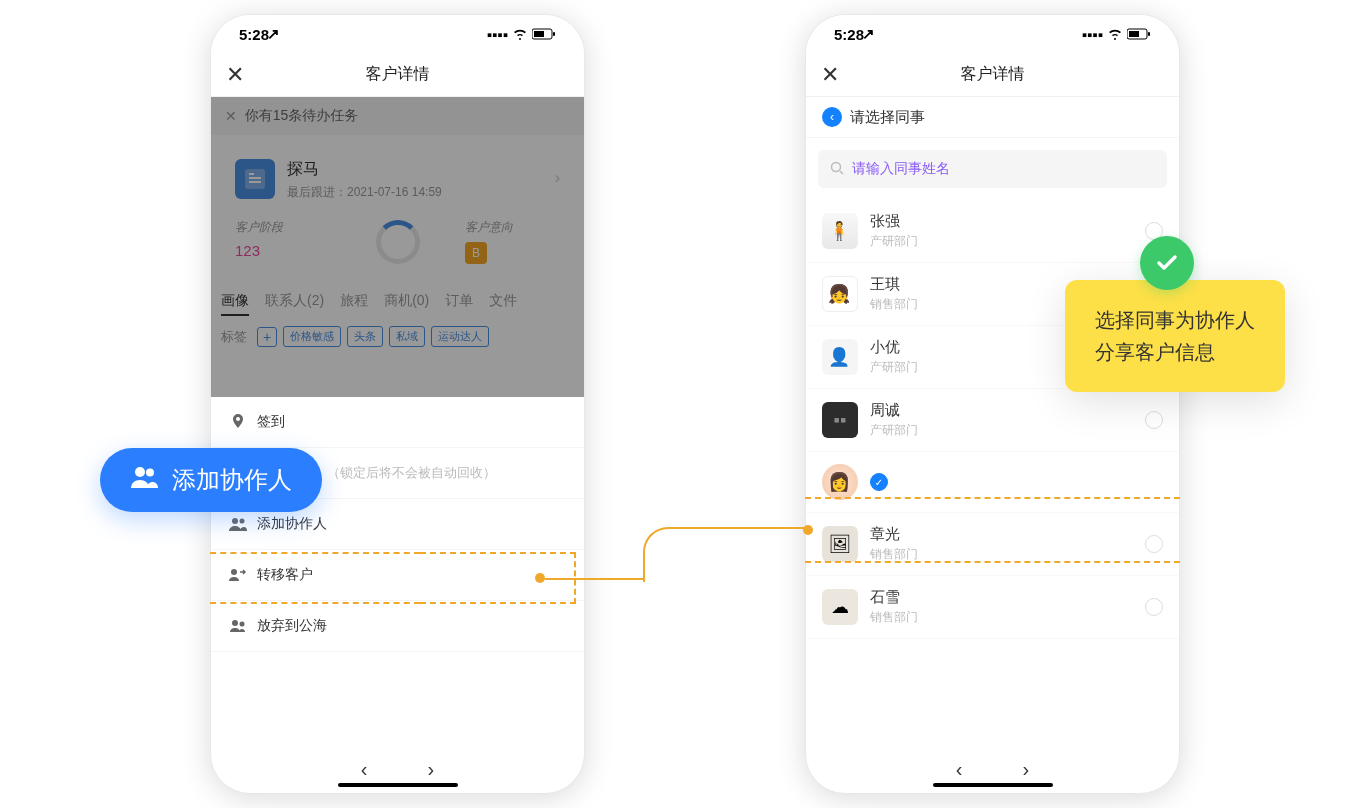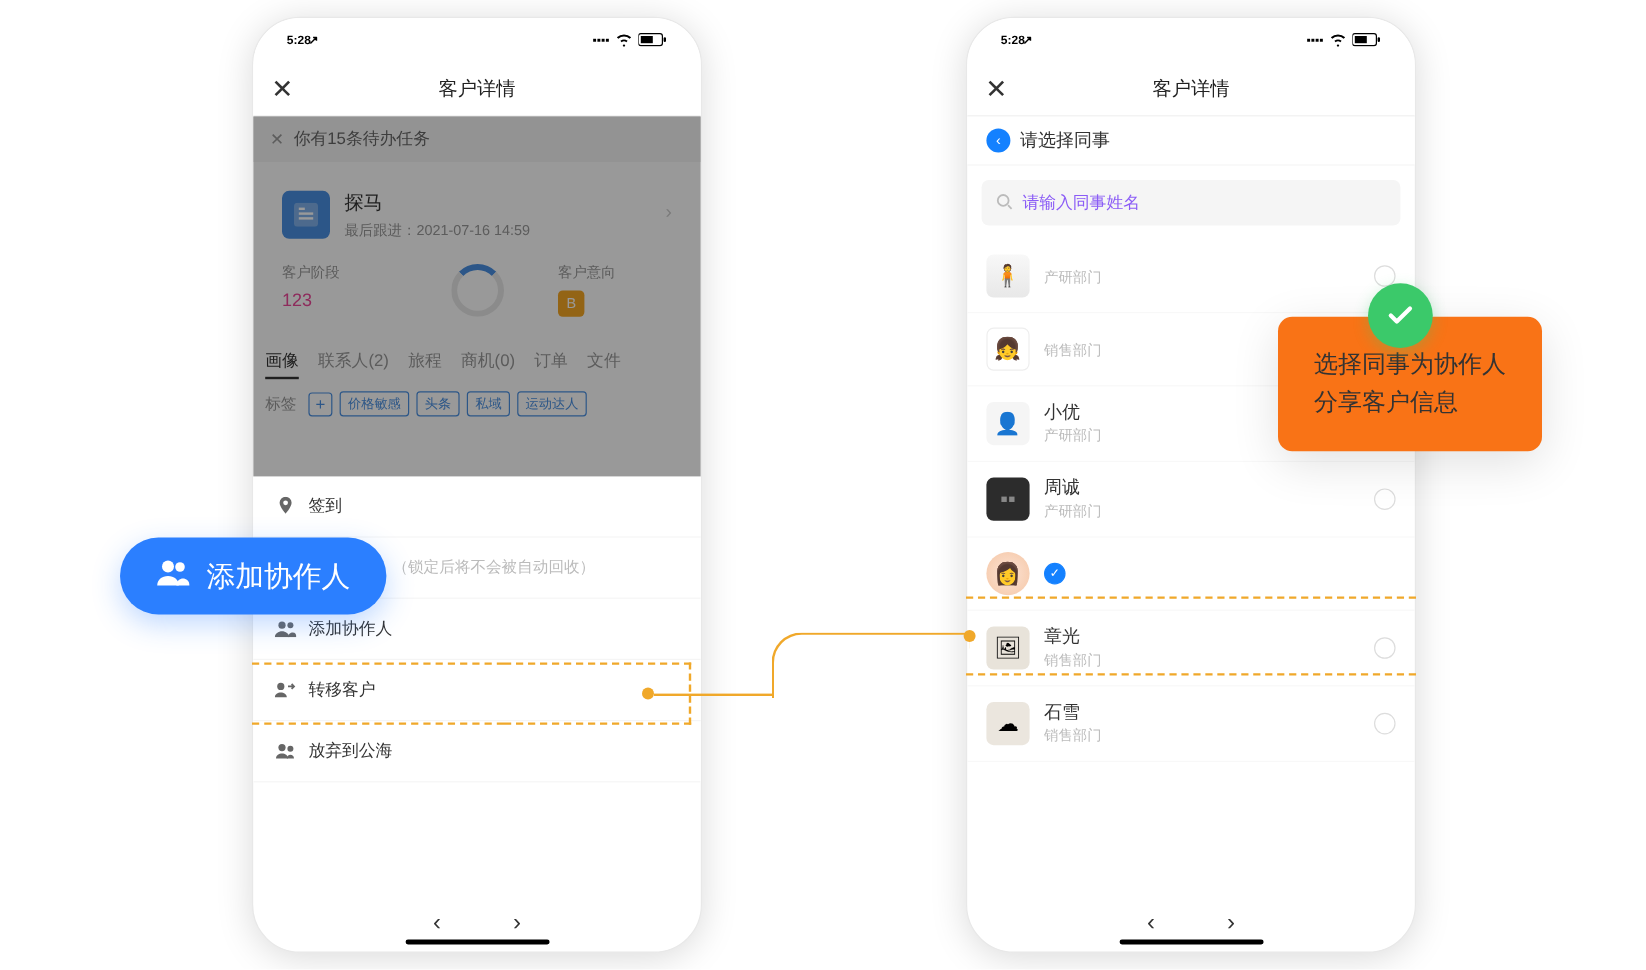--- a/index.html
+++ b/index.html
@@ -22,21 +22,21 @@
     }
     .phone-left { left: 210px; top: 14px; }
     .phone-right { left: 805px; top: 14px; }
     .status-bar {
       height: 38px;
       display: flex;
       align-items: center;
       justify-content: space-between;
       padding: 0 28px;
       font-weight: 600;
-      font-size: 10px;
+      font-size: 15px;
       color: #000;
       background: #fff;
     }
     .status-bar .right { display: flex; gap: 4px; align-items: center; }
     .nav-header {
       height: 44px;
       display: flex;
       align-items: center;
       justify-content: center;
       position: relative;
@@ -84,21 +84,21 @@
       align-items: center;
       justify-content: center;
       color: #fff;
       font-size: 18px;
     }
     .customer-name { font-size: 16px; font-weight: 500; color: #333; }
     .customer-sub { font-size: 12px; color: #999; margin-top: 4px; }
     .customer-chevron { position: absolute; right: 0; top: 10px; color: #ccc; }
     .stats-row { display: flex; margin-top: 18px; gap: 20px; }
     .stat-block { flex: 1; }
-    .stat-label { font-size: 12px; color: #999; margin-bottom: 6px; }
+    .stat-label { font-size: 12px; color: #999; margin-bottom: 6px; font-style: italic; }
     .stat-value { font-size: 15px; color: #ec4899; }
     .stat-donut {
       width: 44px;
       height: 44px;
       border-radius: 50%;
       border: 5px solid #e8e8e8;
       border-top-color: #4a90e2;
       margin: 0 auto;
     }
     .stat-badge {
@@ -273,22 +273,22 @@
       display: flex;
       align-items: center;
       gap: 14px;
       box-shadow: 0 8px 24px rgba(43,127,255,0.3);
       z-index: 10;
     }
     
     .callout-card {
       position: absolute;
       left: 1065px;
-      top: 264px;
-      background: #f97316;
+      top: 280px;
+      background: #fde047;
       border-radius: 12px;
       padding: 24px 30px;
       box-shadow: 0 10px 40px rgba(0,0,0,0.12);
       font-size: 20px;
       color: #333;
       line-height: 1.6;
       z-index: 10;
     }
     .check-badge {
       position: absolute;
@@ -548,27 +548,29 @@
           <line x1="10" y1="10" x2="13" y2="13" stroke="#bbb" stroke-width="1.5"></line>
         </svg>
     </span>
     <span>请输入同事姓名</span>
   </div>
 
   <div>
     <div class="colleague-item">
       <div class="avatar" style="background:linear-gradient(#f8f8f8,#e8e8e8)">🧍</div>
       <div class="colleague-info">
+        <div class="colleague-name">张强</div>
         <div class="colleague-dept">产研部门</div>
       </div>
       <div class="radio"></div>
     </div>
     <div class="colleague-item">
       <div class="avatar" style="background:#fff;border:1px solid #eee;">👧</div>
       <div class="colleague-info">
+        <div class="colleague-name">王琪</div>
         <div class="colleague-dept">销售部门</div>
       </div>
       <div class="radio"></div>
     </div>
     <div class="colleague-item">
       <div class="avatar" style="background:#f5f5f5;">👤</div>
       <div class="colleague-info">
         <div class="colleague-name">小优</div>
         <div class="colleague-dept">产研部门</div>
       </div>

